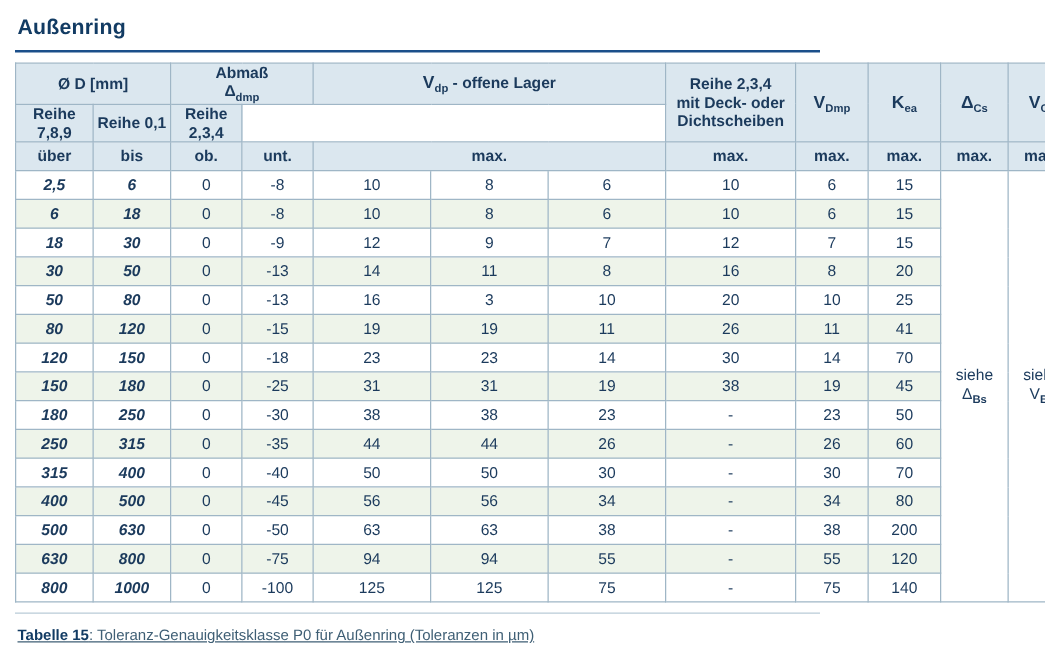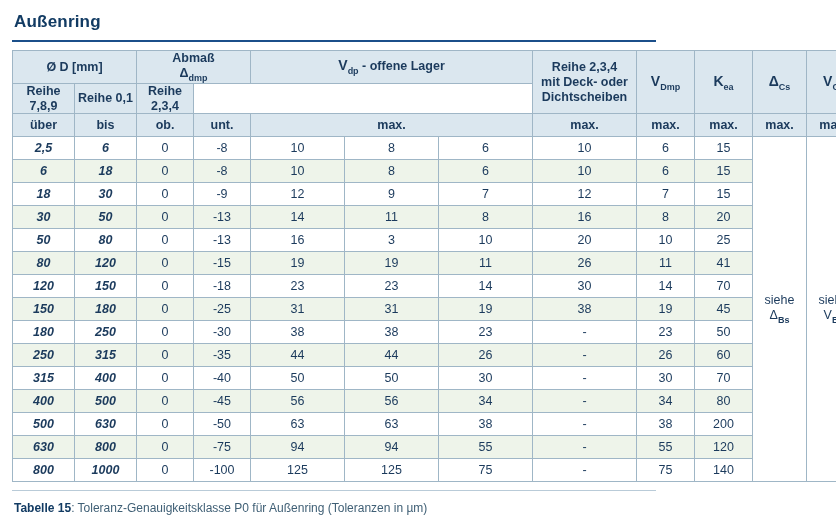--- a/index.html
+++ b/index.html
@@ -90,20 +90,21 @@
   }
   td.merged {
     font-size: 12.5px;
     line-height: 1.25;
     vertical-align: middle;
   }
   .caption {
     font-size: 12px;
     color: #3f5f75;
     padding: 10px 0 0 14px;
+    text-decoration: underline;
   }
   .caption b {
     color: #123b63;
   }
   .caption-rule {
     height: 1px;
     background: #b9cbd8;
     margin: 8px 12px 0 12px;
   }
 </style>

